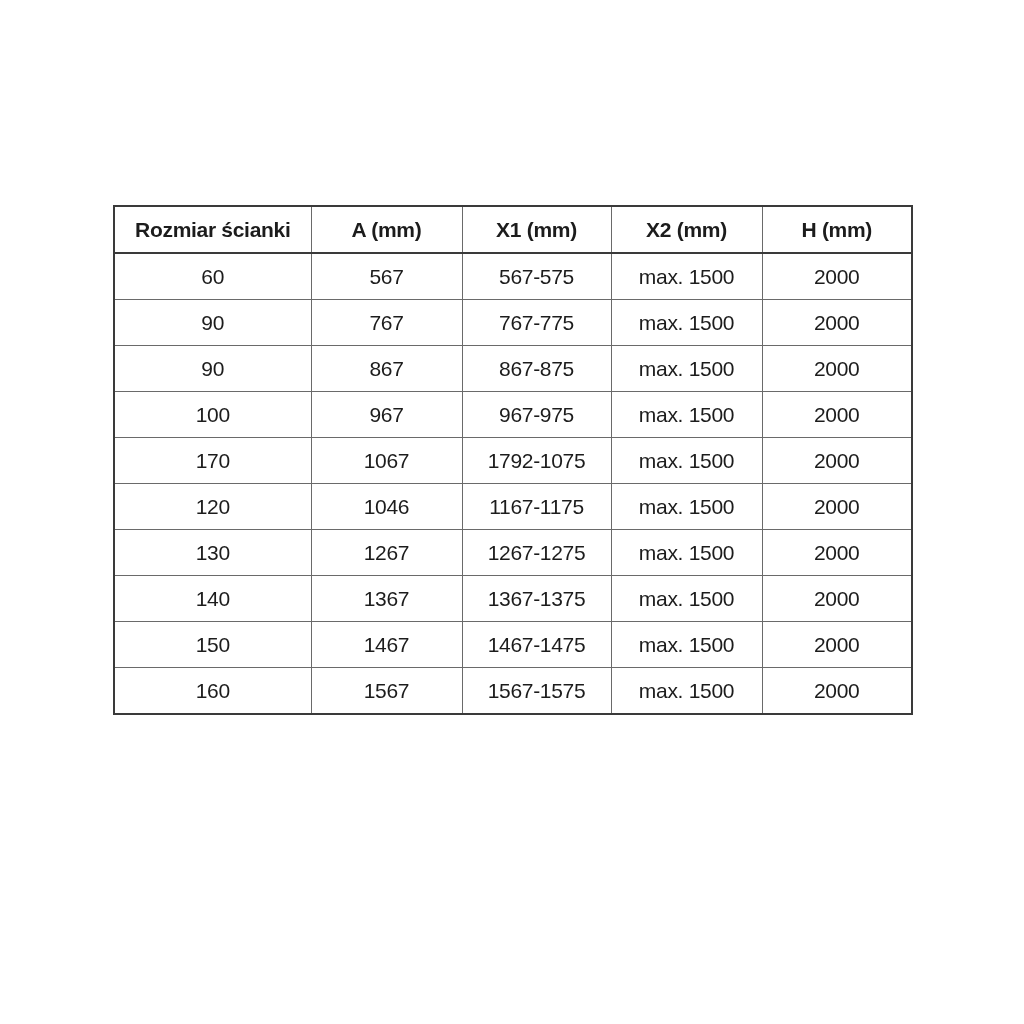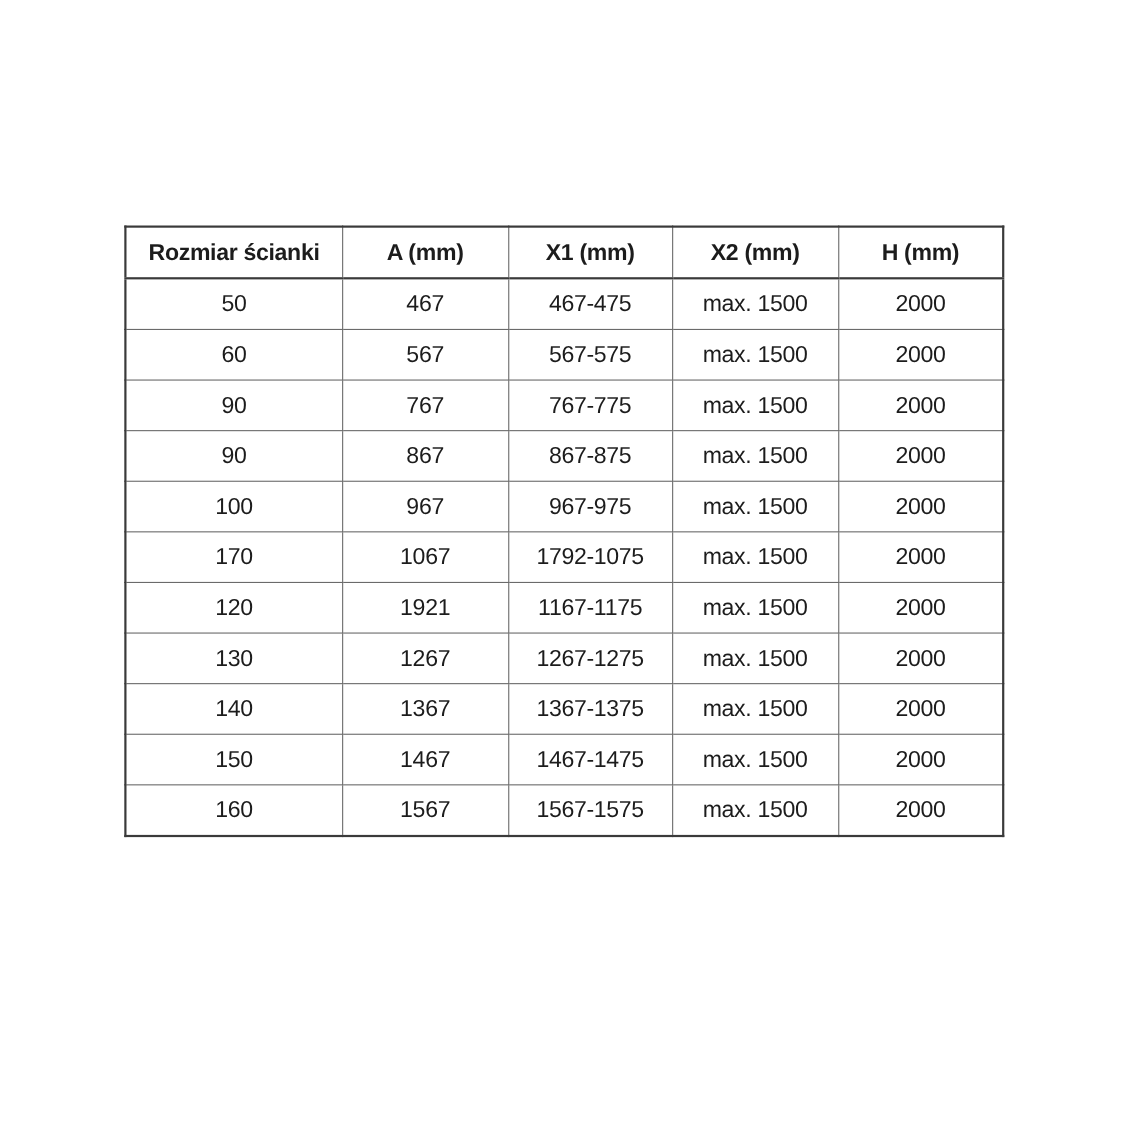--- a/index.html
+++ b/index.html
@@ -61,27 +61,20 @@
       <tr>
         <th>Rozmiar ścianki</th>
         <th>A (mm)</th>
         <th>X1 (mm)</th>
         <th>X2 (mm)</th>
         <th>H (mm)</th>
       </tr>
     </thead>
     <tbody>
         <tr>
-          <td>50</td>
-          <td>467</td>
-          <td>467-475</td>
-          <td>max. 1500</td>
-          <td>2000</td>
-        </tr>
-        <tr>
           <td>60</td>
           <td>567</td>
           <td>567-575</td>
           <td>max. 1500</td>
           <td>2000</td>
         </tr>
         <tr>
           <td>90</td>
           <td>767</td>
           <td>767-775</td>
@@ -104,21 +97,21 @@
         </tr>
         <tr>
           <td>170</td>
           <td>1067</td>
           <td>1792-1075</td>
           <td>max. 1500</td>
           <td>2000</td>
         </tr>
         <tr>
           <td>120</td>
-          <td>1921</td>
+          <td>1046</td>
           <td>1167-1175</td>
           <td>max. 1500</td>
           <td>2000</td>
         </tr>
         <tr>
           <td>130</td>
           <td>1267</td>
           <td>1267-1275</td>
           <td>max. 1500</td>
           <td>2000</td>

